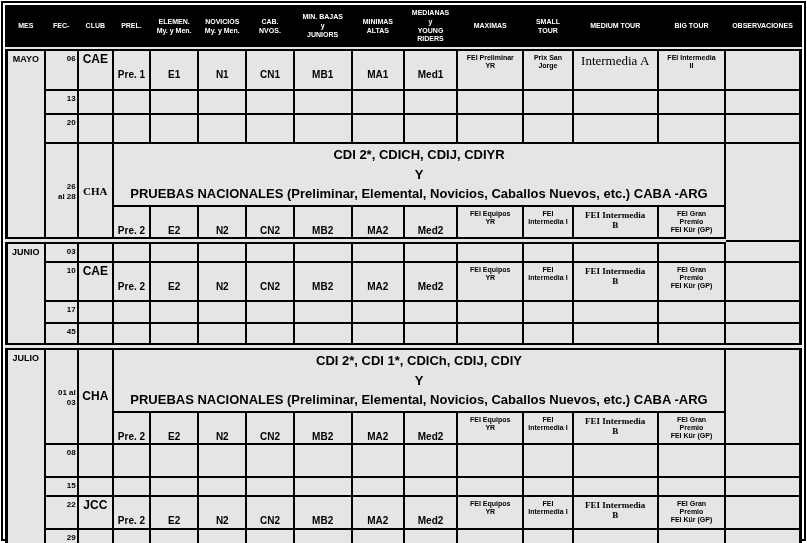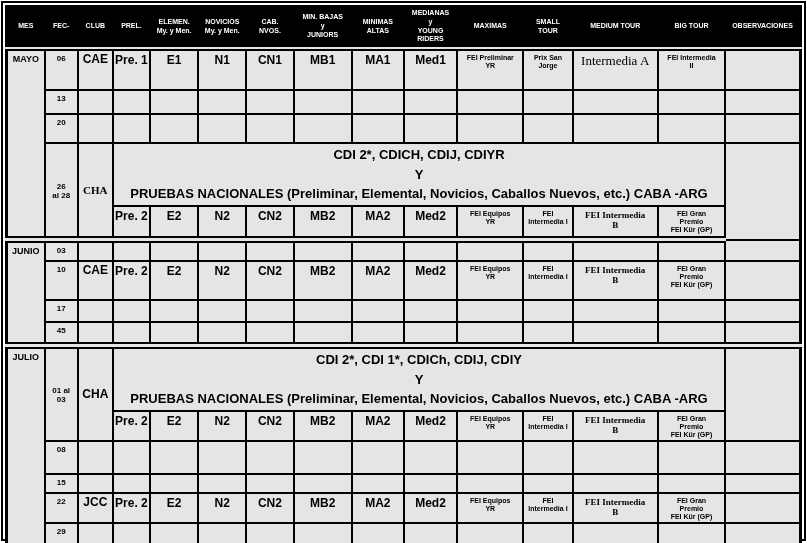--- a/index.html
+++ b/index.html
@@ -6,25 +6,25 @@
   .sheet{width:807px;height:543px;box-sizing:border-box;padding:1px;background:#fff;}
   .frame{box-sizing:border-box;border:2px solid #000;padding:2px;width:805px;height:540px;}
   table{border-collapse:collapse;table-layout:fixed;width:797px;border:3px solid #000;background:#e5e5e5;}
   th,td{border:2px solid #000;text-align:center;vertical-align:top;padding:1px;color:#000;
         font-family:"Liberation Sans",sans-serif;font-weight:bold;overflow:hidden;
         white-space:pre-line;line-height:1.15;}
   thead th{background:#000;color:#fff;font-size:7px;vertical-align:middle;line-height:1.25;
         border-color:#000;border-bottom:6px double #000;}
   .sep{border-top:7px double #000;margin-left:20px;}
   .month{font-size:9px;padding-top:3px;}
-  .date{font-size:8px;padding-top:3px;}
+  .date{font-size:8px;padding-top:3px;text-align:right;}
   .mid{vertical-align:middle;}
   .club{font-size:12px;padding-top:2px;}
   .club-serif{font-family:"Liberation Serif",serif;font-size:11px;}
-  .val{font-size:12px;padding-top:3px;}
+  .val{font-size:10px;padding-top:18px;}
   .fei{font-size:7px;padding-top:3px;}
   .serif-reg{font-family:"Liberation Serif",serif;font-weight:normal;font-size:13px;padding-top:3px;}
   .serif-bold{font-family:"Liberation Serif",serif;font-size:9px;padding-top:3px;}
   .event{font-size:13px;vertical-align:middle;line-height:1.5;}
 </style>
 </head>
 <body>
 
 <div class="sheet">
 <div class="frame">

